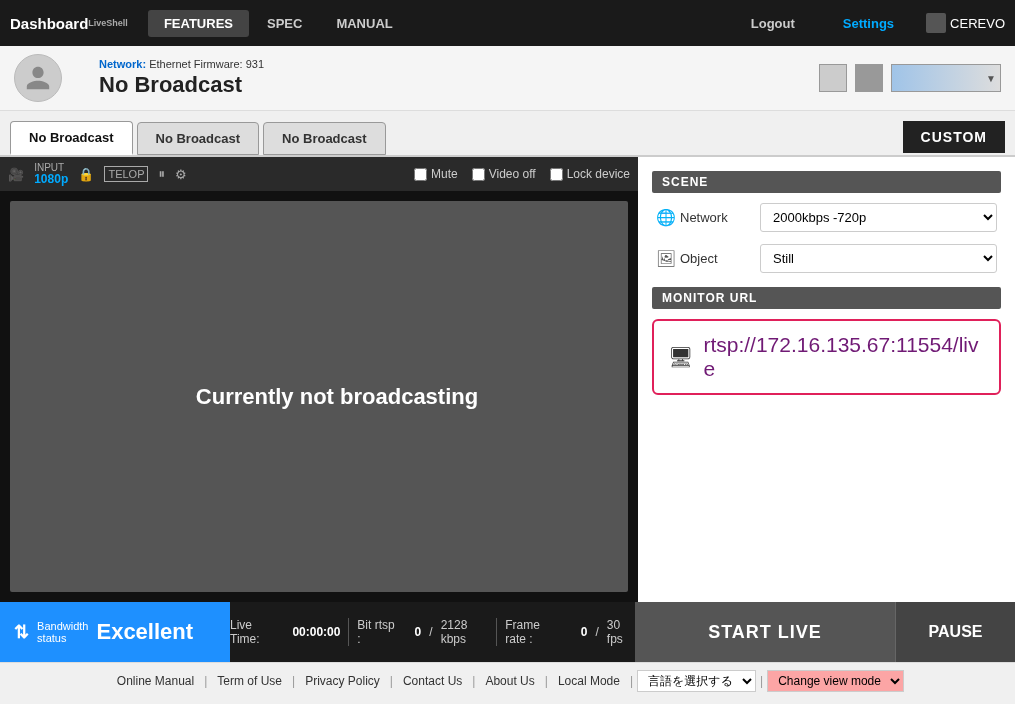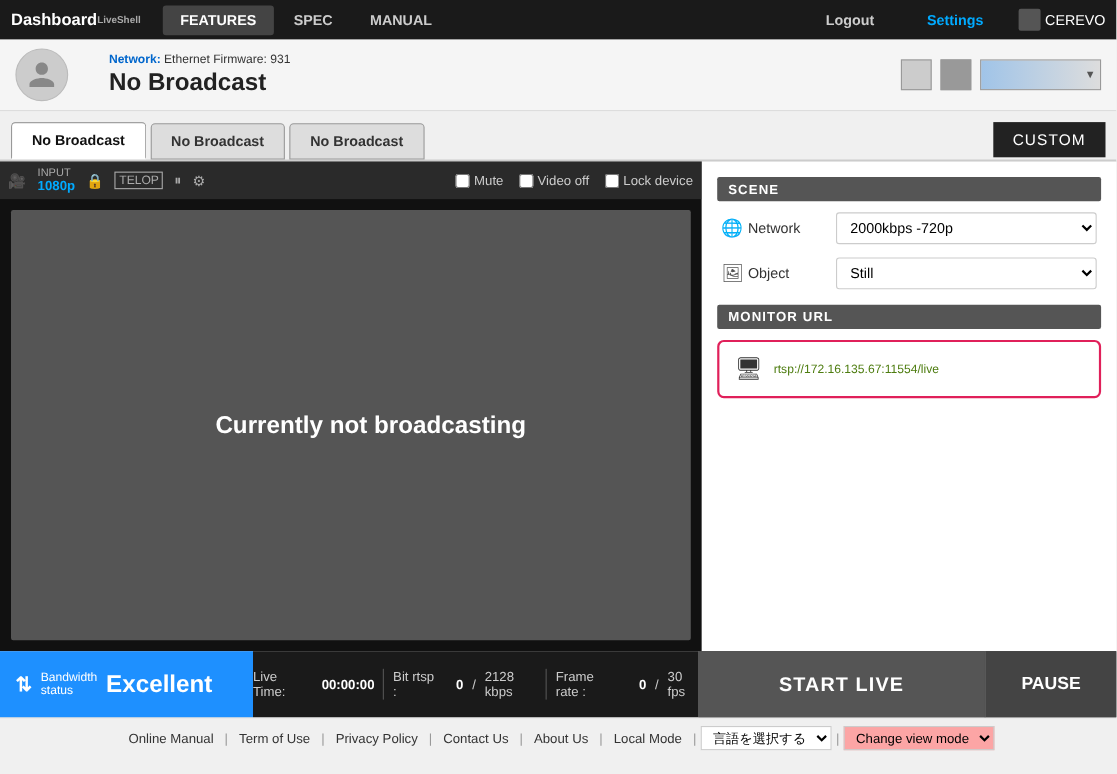--- a/index.html
+++ b/index.html
@@ -3,21 +3,21 @@
   <meta charset="utf-8">
   <style>
     * { box-sizing: border-box; margin: 0; padding: 0; }
     body { font-family: Arial, sans-serif; font-size: 13px; background: #f0f0f0; width: 1015px; height: 704px; overflow: hidden; }
 
     
     .top-nav {
       background: #1a1a1a;
       display: flex;
       align-items: center;
-      height: 36px;
+      height: 46px;
       padding: 0 10px;
       text-align: center;
     }
     .top-nav .brand {
       color: white;
       font-size: 15px;
       font-weight: bold;
       margin-right: 20px;
       display: flex;
       align-items: center;
@@ -148,21 +148,21 @@
       background: #fff;
       border-bottom: 2px solid #fff;
       color: #111;
     }
     .custom-btn {
       margin-left: auto;
       padding: 8px 18px;
       background: #222;
       color: #fff;
       font-size: 14px;
-      font-weight: normal;
+      font-weight: bold;
       border: none;
       cursor: pointer;
       letter-spacing: 1px;
       align-self: center;
       margin-bottom: 2px;
     }
 
     
     .main-content {
       display: flex;
@@ -308,24 +308,23 @@
       border: 2px solid #e0205a;
       border-radius: 6px;
       padding: 12px 14px;
       display: flex;
       align-items: center;
       gap: 10px;
       margin-top: 6px;
     }
     .monitor-icon { font-size: 20px; color: #333; }
     .monitor-url-text {
-      font-size: 11px;
-      color: #4d7c0f;
+      font-size: 21px;
+      color: #701a75;
       word-break: break-all;
-      text-align: right;
     }
 
     
     .bottom-bar {
       display: flex;
       height: 60px;
       background: #f0f0f0;
     }
     .bandwidth-section {
       flex: 0 0 230px;

